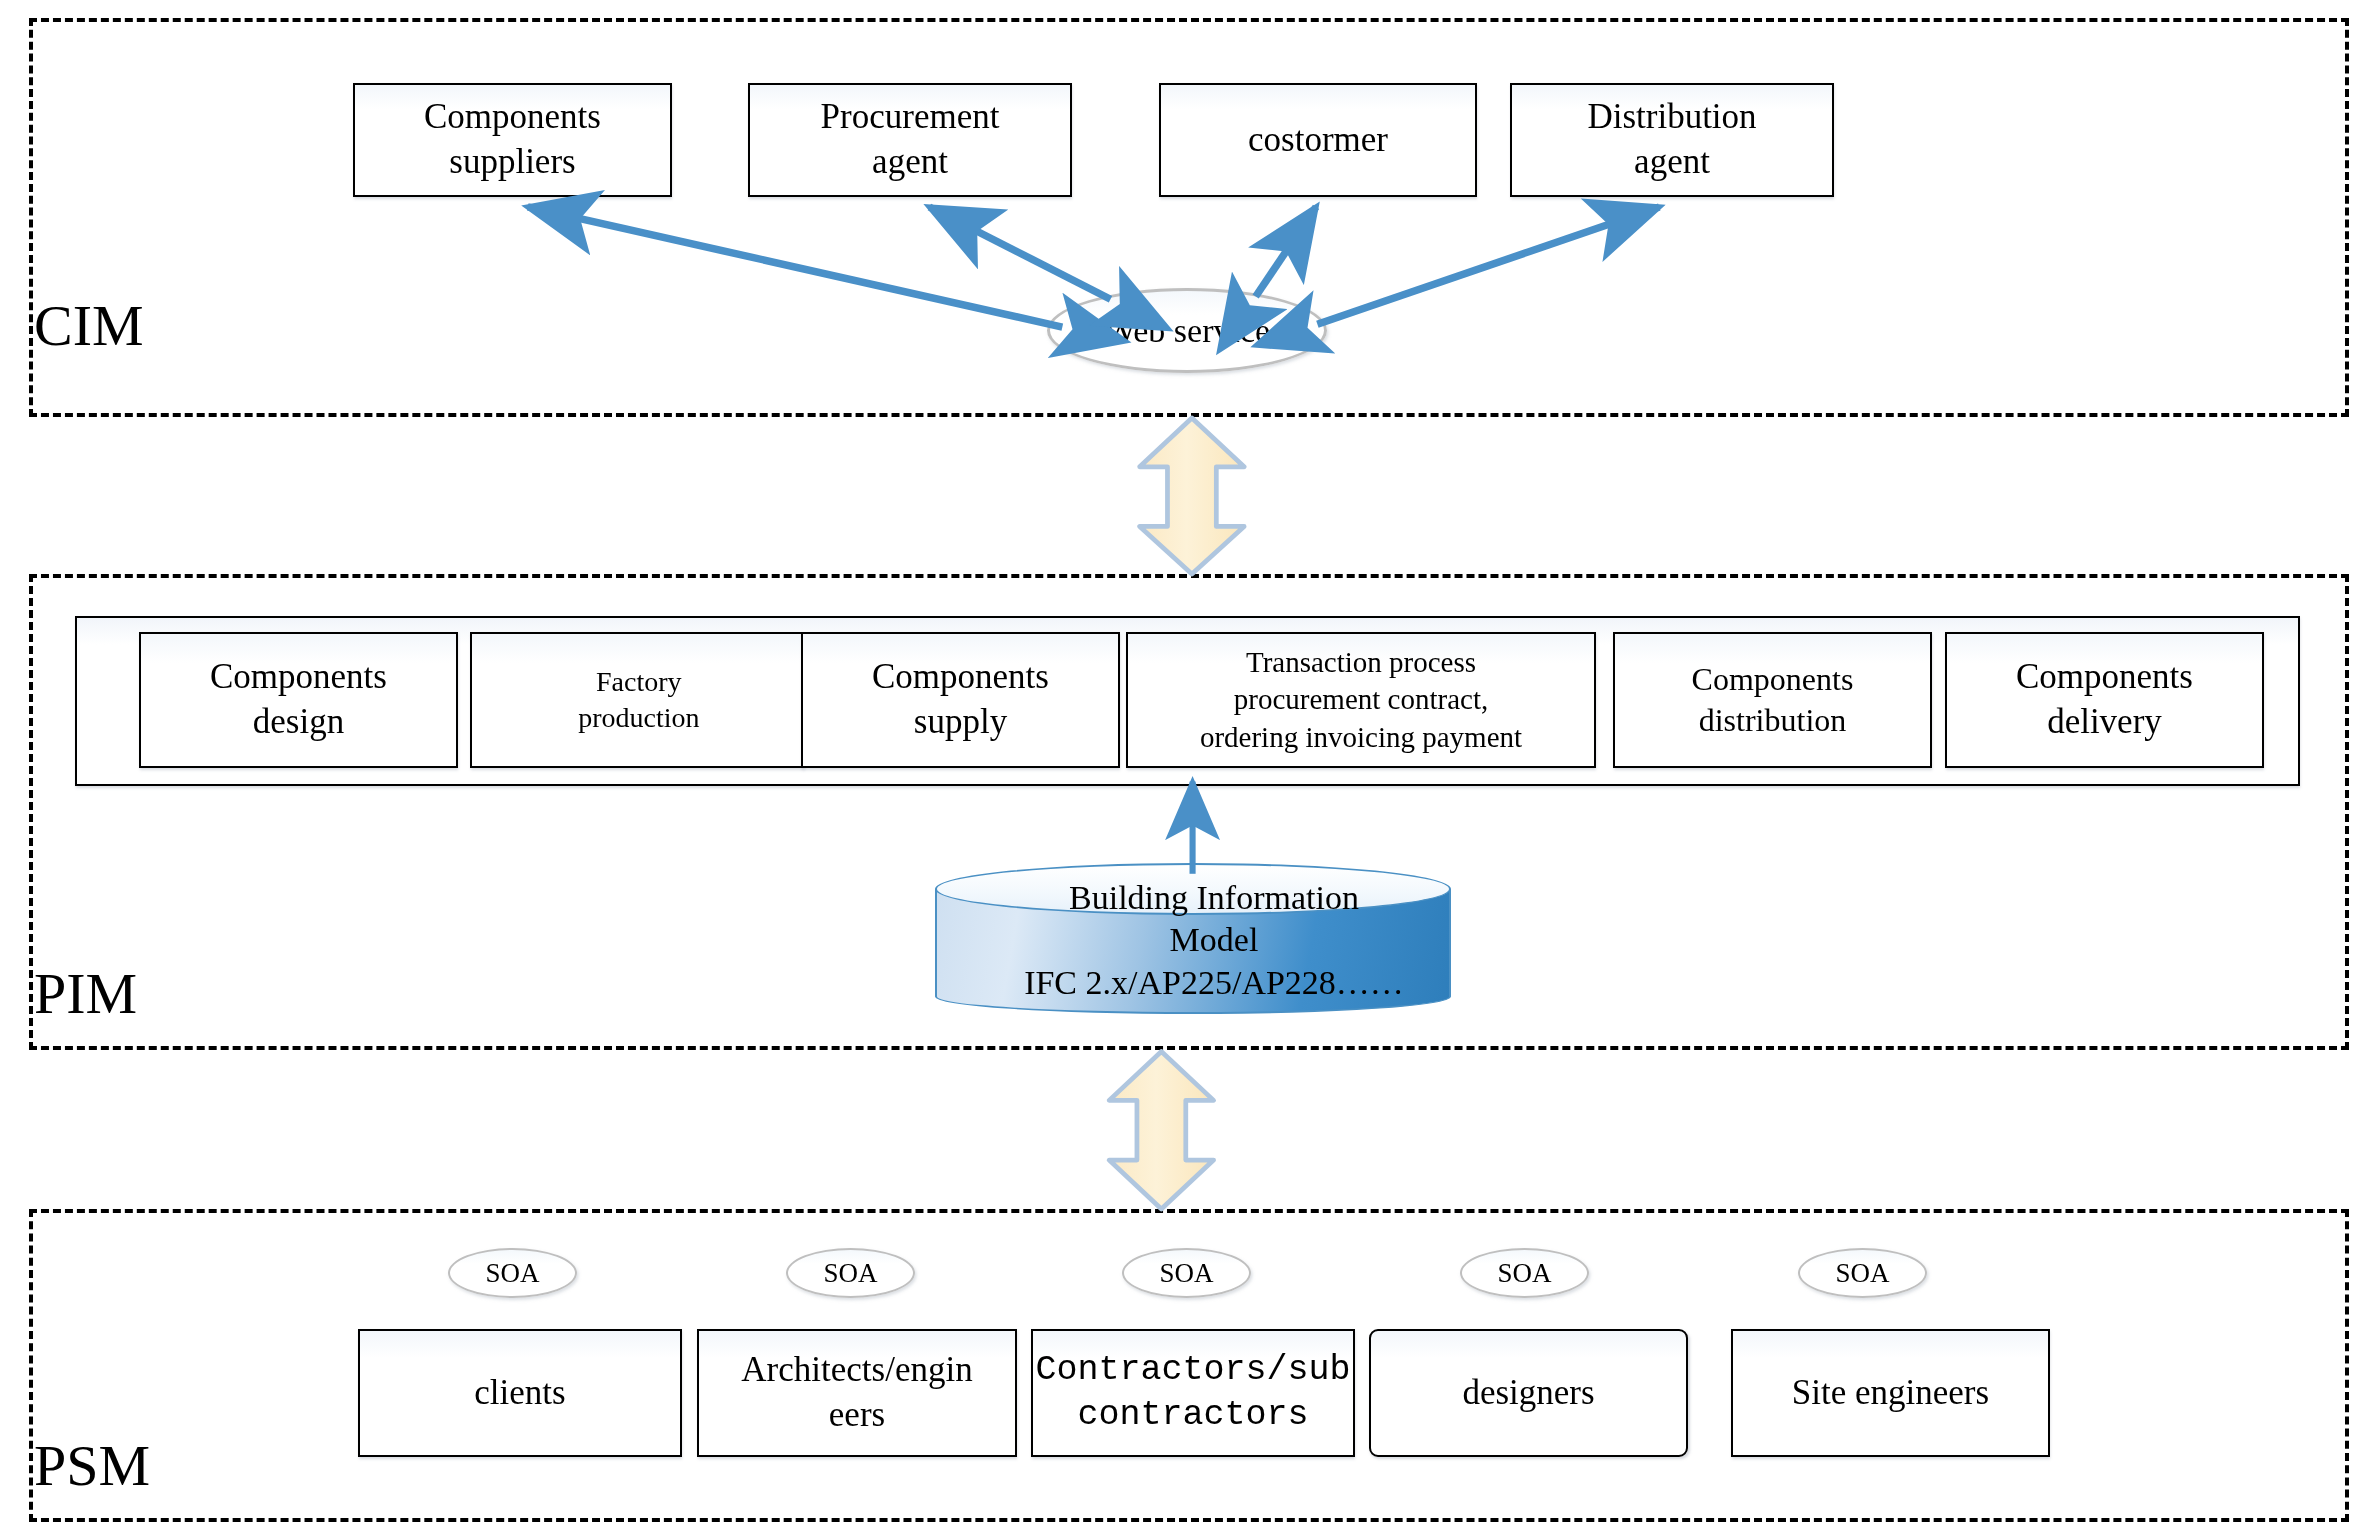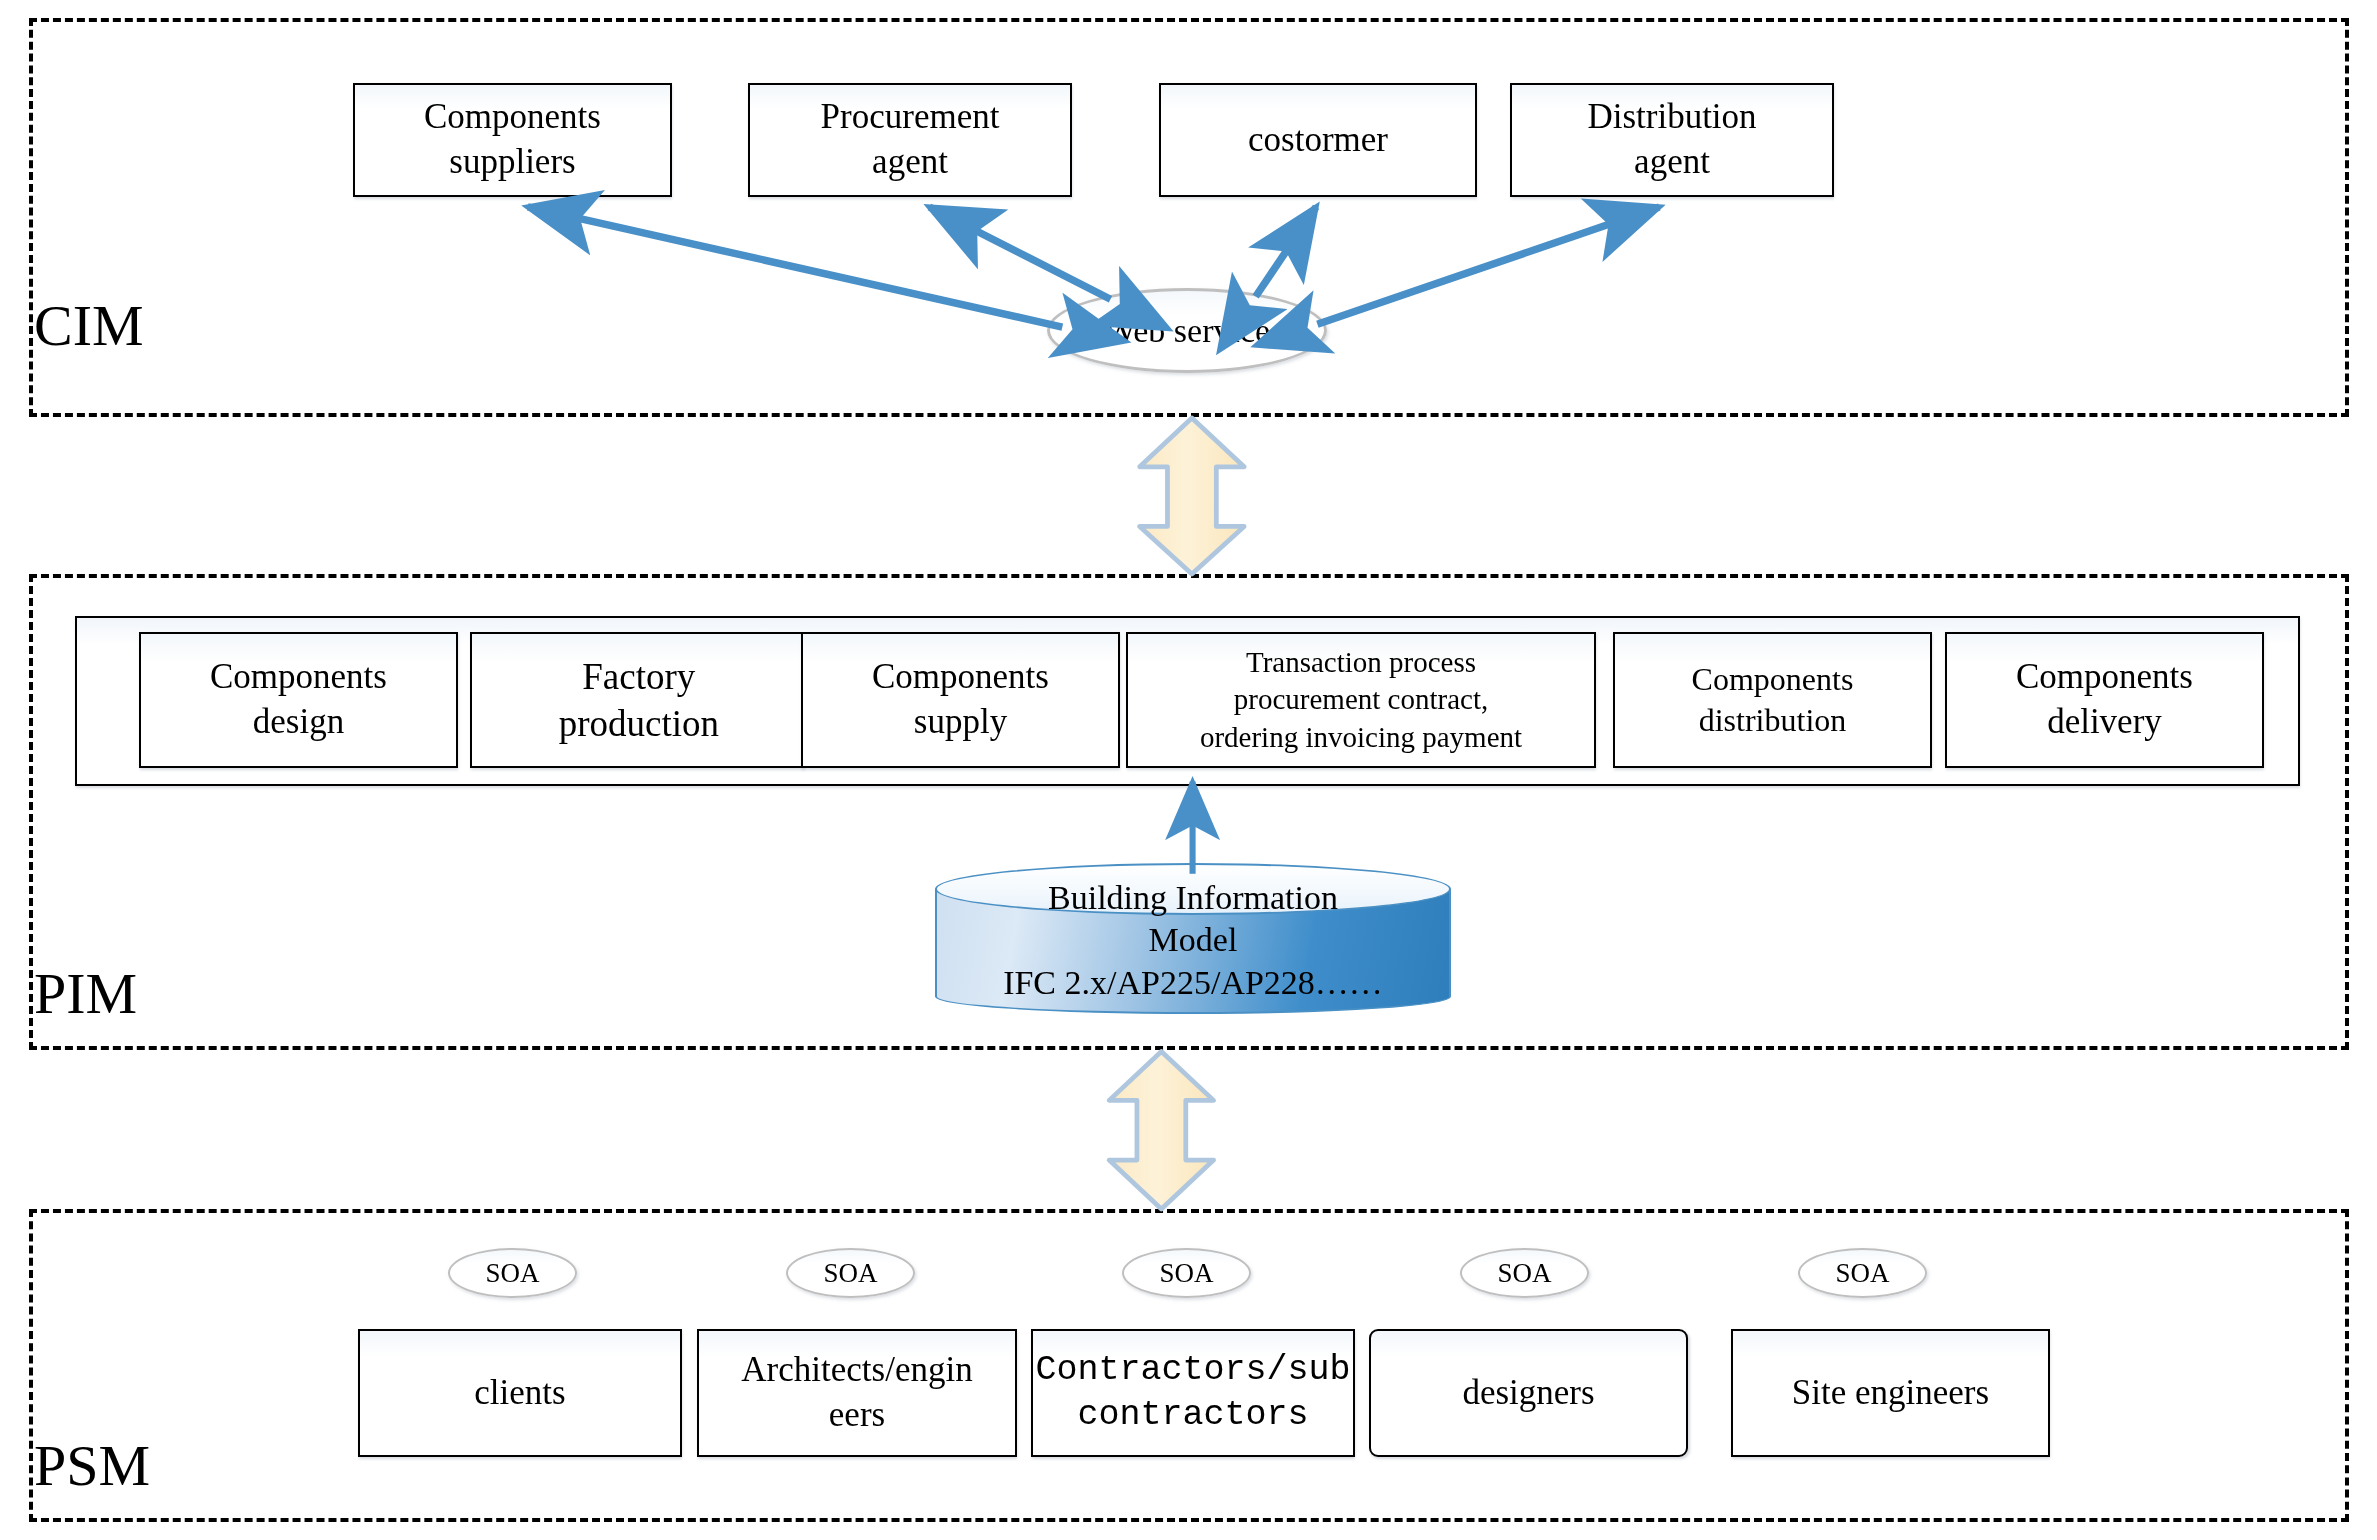--- a/index.html
+++ b/index.html
@@ -79,20 +79,21 @@
     align-items: center;
     justify-content: center;
     text-align: center;
     color: #000000;
     box-shadow: 1.4px 2px 3.4px rgba(150,160,175,0.35);
   }
 
   
   .cyl {
     position: absolute;
+    padding-left: 42px;
   }
   .cyl-body {
     position: absolute;
     left: 0;
     box-sizing: border-box;
     border: 2px solid #4a90c4;
     border-top: none;
     border-radius: 0 0 50% 50% / 0 0 14% 14%;
     background: linear-gradient(100deg,#cfe0f1 0%, #dce9f6 16%, #9fc4e4 40%, #3f8ecb 72%, #2e7ebb 100%);
   }
@@ -169,21 +170,21 @@
 
   <div class="strip-outer" style="left:75px; top:616px; width:2225px; height:170px;"></div>
 
   <div class="nodebox" style="left:139px; top:632px; width:319px; height:136px; font-size:35px; border-width:2.7px;">
     <span class="txt">
       <span>Components</span><br>
       <span>design</span>
     </span>
   </div>
 
-  <div class="nodebox" style="left:470px; top:632px; width:335px; height:136px; font-size:37px; border-width:2.7px;padding-left:8px;">
+  <div class="nodebox" style="left:470px; top:632px; width:335px; height:136px; font-size:28px; border-width:2.7px;padding-left:8px;">
     <span class="txt">
       <span>Factory</span><br>
       <span>production</span>
     </span>
   </div>
 
   <div class="nodebox" style="left:801px; top:632px; width:319px; height:136px; font-size:35px; border-width:2.7px;">
     <span class="txt">
       <span>Components</span><br>
       <span>supply</span>

